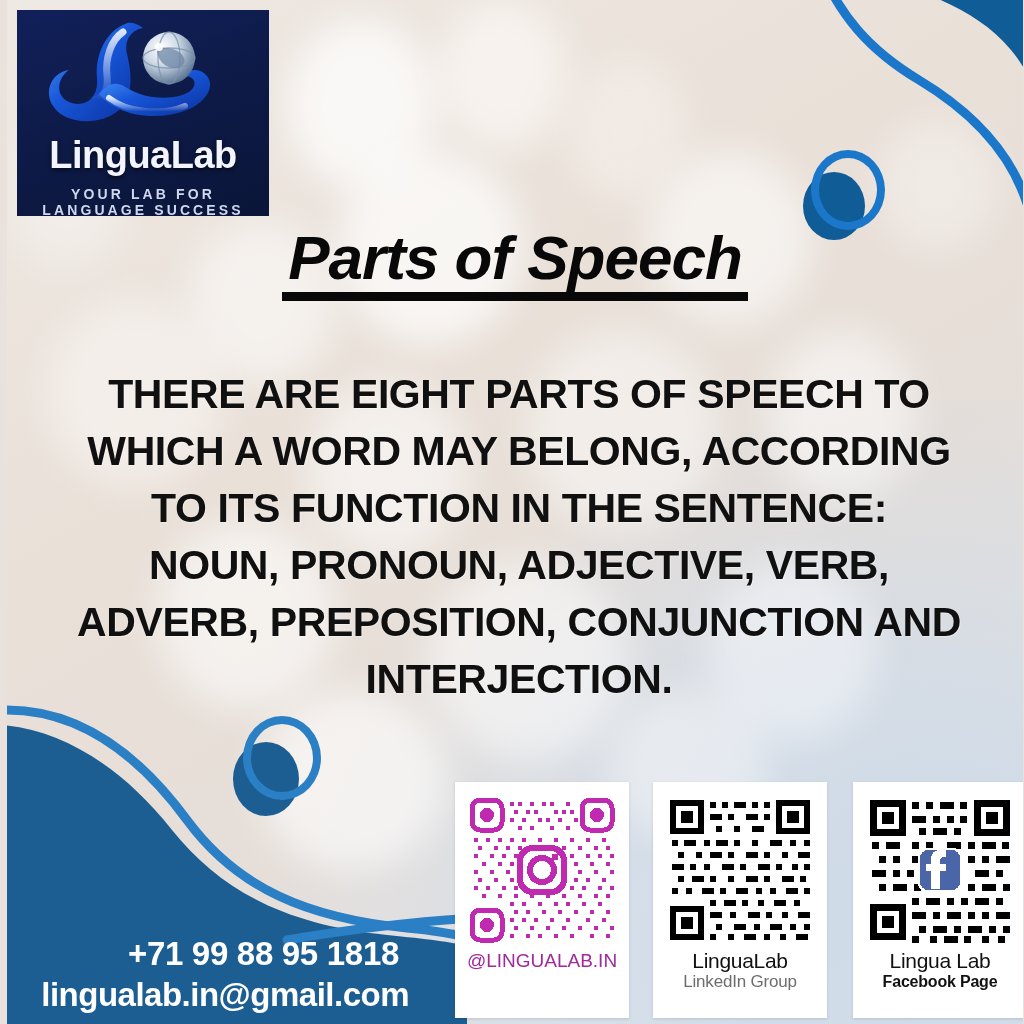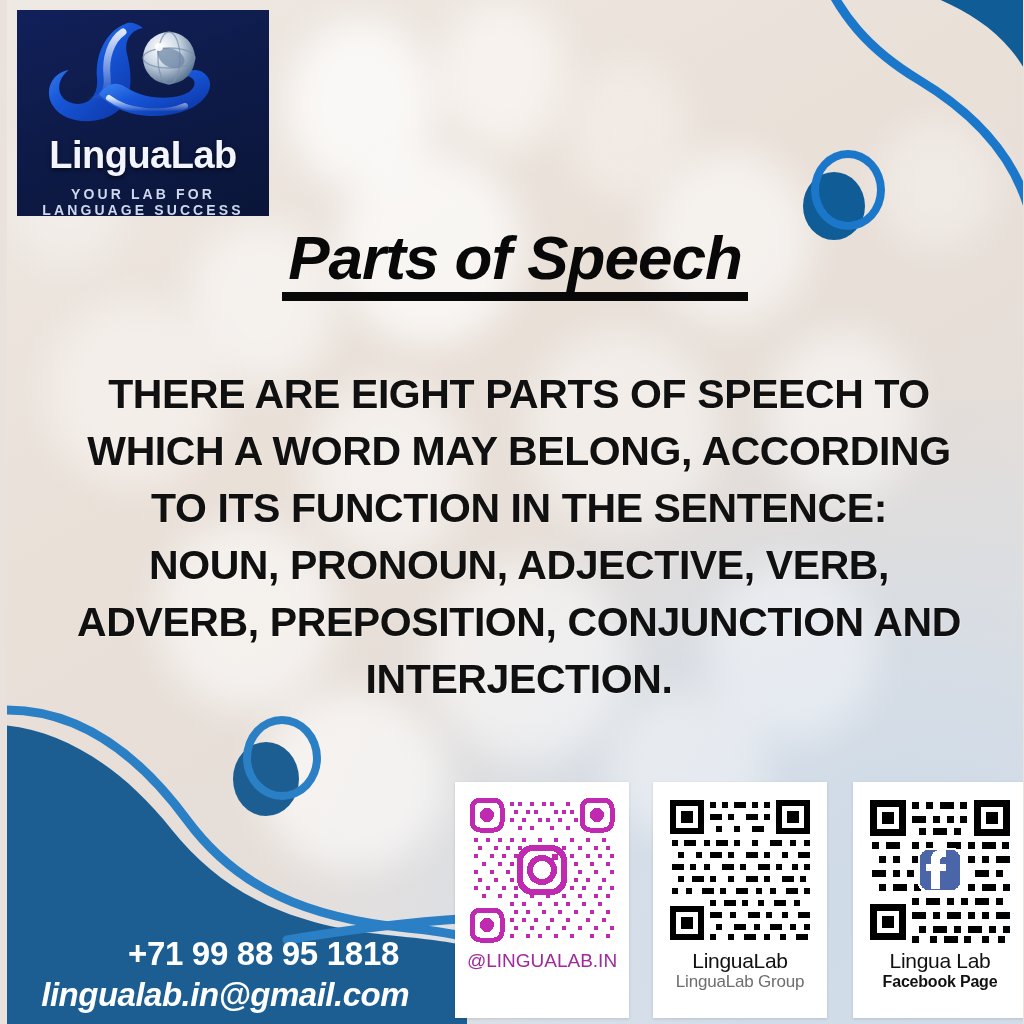--- a/index.html
+++ b/index.html
@@ -94,21 +94,20 @@
     position:absolute; left:0; width:410px; top:935px;
     text-align:right; padding-right:18px;
     font-size:33px; font-weight:bold; letter-spacing:-0.3px;
     color:#ffffff;
   }
   #email {
     position:absolute; left:0; width:410px; top:976px;
     text-align:right; padding-right:8px;
     font-size:33px; font-weight:bold; letter-spacing:-0.5px;
     color:#ffffff;
-    font-style:italic;
   }
 
   
   .qr-card {
     position:absolute; top:782px;
     width:174px; height:236px;
     background:#ffffff;
     padding:12px 10px 6px 10px;
     display:flex; flex-direction:column; align-items:center;
     box-shadow:0 1px 3px rgba(0,0,0,.12);
@@ -456,21 +455,21 @@
             <rect x="64" y="140" width="6" height="6"></rect>
           <rect x="80" y="140" width="12" height="6"></rect>
             <rect x="100" y="140" width="6" height="6"></rect>
           <rect x="116" y="140" width="6" height="6"></rect>
             <rect x="132" y="140" width="12" height="6"></rect>
         </g>
       </svg>
     </div>
     <div class="qr-cap-wrap">
       <div class="qr-cap1">LinguaLab</div>
-      <div class="qr-cap2">LinguaLab Group</div>
+      <div class="qr-cap2">LinkedIn Group</div>
     </div>
   </div>
 
   <div class="qr-card" id="qr-facebook">
     <div class="qr-img">
       <svg width="152" height="152" viewBox="0 0 152 152" shape-rendering="crispEdges">
         <rect width="152" height="152" fill="#ffffff"></rect>
         <g fill="#000000">
           <path d="M6 6h36v36H6z M13 13v22h22V13z M18 18h12v12H18z"></path>
           <path d="M110 6h36v36h-36z M117 13v22h22V13z M122 18h12v12h-12z"></path>

